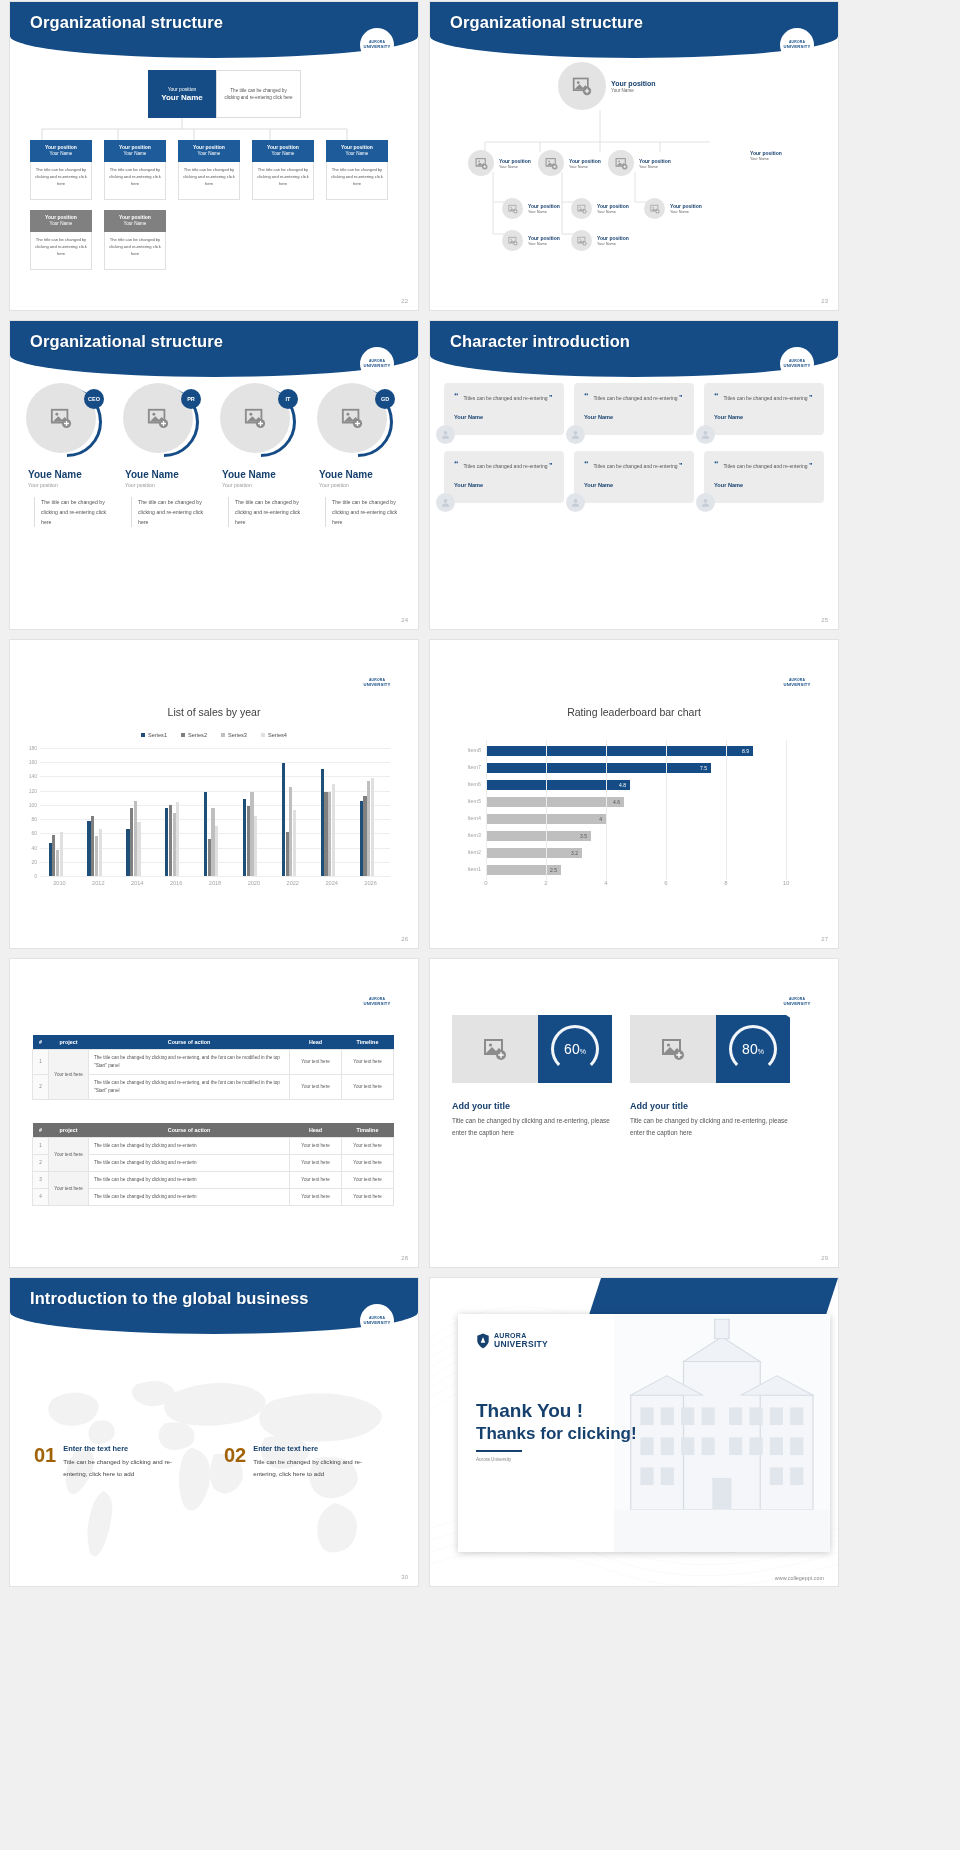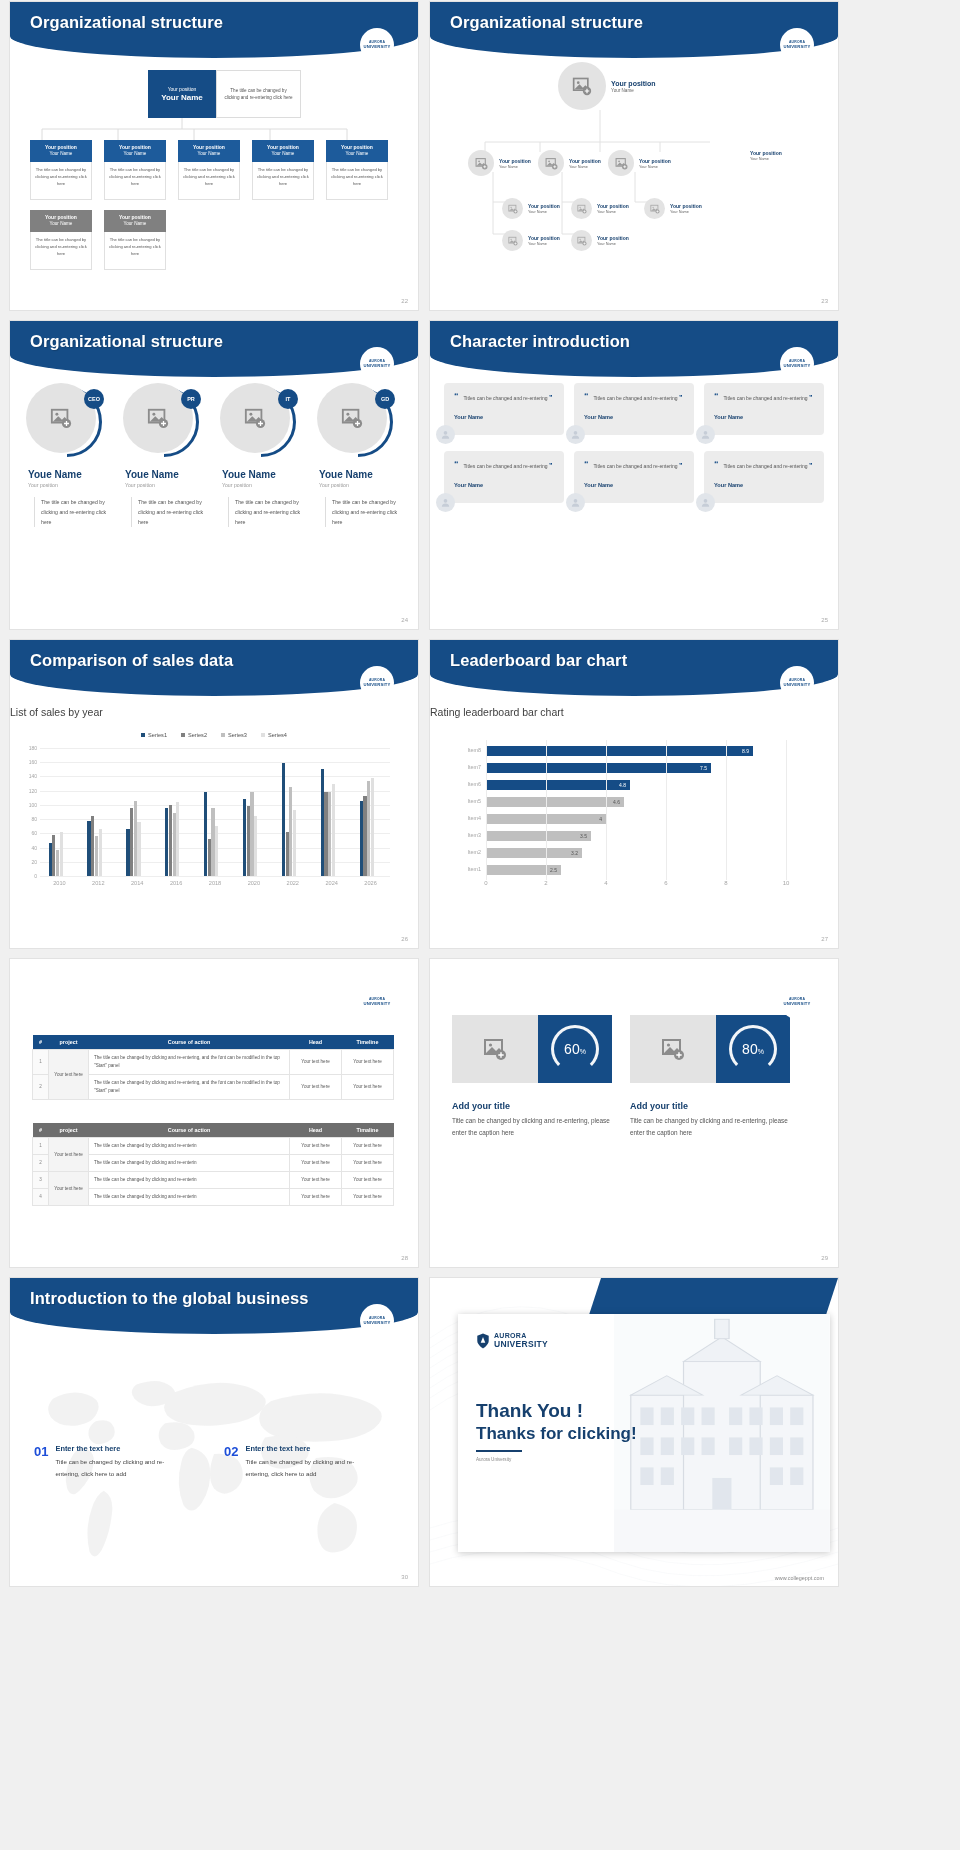--- a/index.html
+++ b/index.html
@@ -125,21 +125,21 @@
   .qcard .qm { color:#154C86; font-size:9px; font-weight:bold; float:left; margin:-1px 5px 0 0;}
   .qcard .qtxt { font-size:5px; color:#555; line-height:1.85; }
   .qcard .qm2 { color:#154C86; font-size:7px; font-weight:bold; }
   .qcard .qname { font-size:5.6px; color:#16406e; font-weight:bold; margin-top:9px;}
   .qava {
     position:absolute; left:-8px; bottom:-9px; width:19px; height:19px;
     border-radius:50%; background:#e1e5ea;
     display:flex; align-items:center; justify-content:center;
   }
   
-  .chart-title { position:absolute; top:66px; width:100%; 
+  .chart-title { position:absolute; top:66px; width:100%; text-align:center;
                  font-size:10.5px; color:#404040; }
   .legend { position:absolute; top:92px; width:100%; display:flex;
             justify-content:center; gap:14px; font-size:5.6px; color:#505050;}
   .legend span.sw { display:inline-block; width:4px; height:4px; margin-right:3px;}
   .plot { position:absolute; left:30px; top:108px; width:350px; height:128px;}
   .grid-line { position:absolute; left:0; width:100%; height:1px; background:#eee;}
   .ytick { position:absolute; right:100%; margin-right:3px; font-size:5px;
            color:#a6a6a6; transform:translateY(-50%); white-space:nowrap;}
   .xtick { position:absolute; top:100%; margin-top:4px; font-size:5.6px;
            color:#a6a6a6; transform:translateX(-50%);}
@@ -176,21 +176,21 @@
   .dc-ring { position:absolute; width:48px; height:48px; border-radius:50%;
              border:3px solid rgba(255,255,255,.95);
              border-bottom-color:transparent; }
   .dc-num { color:#fff; font-size:14px; font-weight:500; z-index:2; }
   .dc-num small { font-size:7px; }
   .dc-h { position:absolute; font-size:9px; font-weight:bold; color:#16406e; }
   .dc-p { position:absolute; font-size:6.4px; color:#555; line-height:1.85; width:160px;}
   
   .map { position:absolute; left:0; top:54px; width:100%; height:250px;
          opacity:.5; }
-  .num-big { font-size:13px; font-weight:bold; color:#1d4ed8; }
+  .num-big { font-size:20px; font-weight:bold; color:#a16207; }
   .gb-item { position:absolute; display:flex; gap:7px; align-items:flex-start;}
   .gb-h { font-size:7.4px; font-weight:bold; color:#16406e; }
   .gb-p { font-size:6.2px; color:#444; line-height:1.9; width:125px; margin-top:3px;}
   
   .thx { position:absolute; inset:0; background:#fff; overflow:hidden;}
   .thx-blue { position:absolute; right:0; top:0; width:58%; height:64px;
               background:#154C86; transform:skewX(-18deg); transform-origin:top right;}
   .thx-inner { position:absolute; left:28px; top:36px; right:8px; bottom:34px;
                background:#fff; box-shadow:0 1px 7px rgba(0,0,0,.22); overflow:hidden;}
   .thx-logo { position:absolute; left:18px; top:18px; display:flex; gap:4px; align-items:center;}
@@ -619,23 +619,20 @@
               <circle cx="12" cy="8.5" r="4" fill="#c6cdd7"></circle>
               <path d="M4 21c0-4.5 3.6-7 8-7s8 2.5 8 7z" fill="#c6cdd7"></path>
             </svg>
         </div>
       </div>
     </div>
     <div class="pagenum">25</div>
   </div>
 
   <div class="slide">
-    <div class="banner">
-      <h2>Comparison of sales data</h2>
-    </div>
     <div class="logo-badge">
       <span class="l1">AURORA</span>
       <span class="l2">UNIVERSITY</span>
     </div>
 
     <div class="chart-title">List of sales by year</div>
     <div class="legend" id="sales-legend">
         <div><span class="sw" style="background:#1F4E79"></span>Series1</div>
         <div><span class="sw" style="background:#808080"></span>Series2</div>
         <div><span class="sw" style="background:#BFBFBF"></span>Series3</div>
@@ -723,23 +720,20 @@
           <div class="bar" style="height: 79.6444px; background: rgb(128, 128, 128);"></div>
           <div class="bar" style="height: 95.2889px; background: rgb(191, 191, 191);"></div>
           <div class="bar" style="height: 98.1333px; background: rgb(224, 224, 224);"></div>
         </div>
         <div class="xtick" style="left: 330.556px;">2026</div>
       </div>
     <div class="pagenum">26</div>
   </div>
 
   <div class="slide">
-    <div class="banner">
-      <h2>Leaderboard bar chart</h2>
-    </div>
     <div class="logo-badge">
       <span class="l1">AURORA</span>
       <span class="l2">UNIVERSITY</span>
     </div>
 
     <div class="chart-title">Rating leaderboard bar chart</div>
     <div class="lb" id="lb-rows">
         <div class="lbrow">
           <div class="lblabel">Item8</div>
           <div class="lbbar" style="width: 267px; background: rgb(21, 76, 134); color: rgb(255, 255, 255);">8.9</div>

